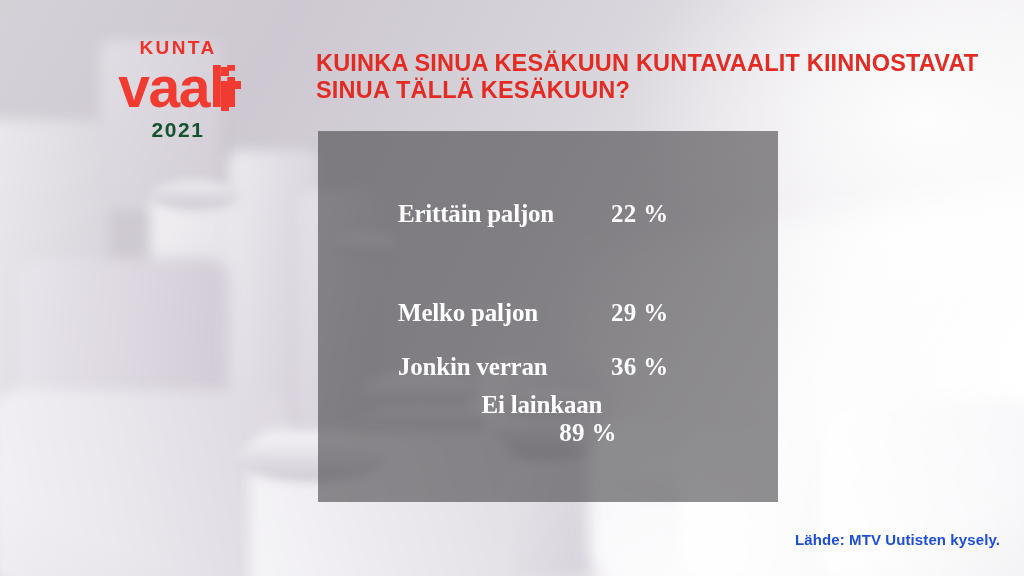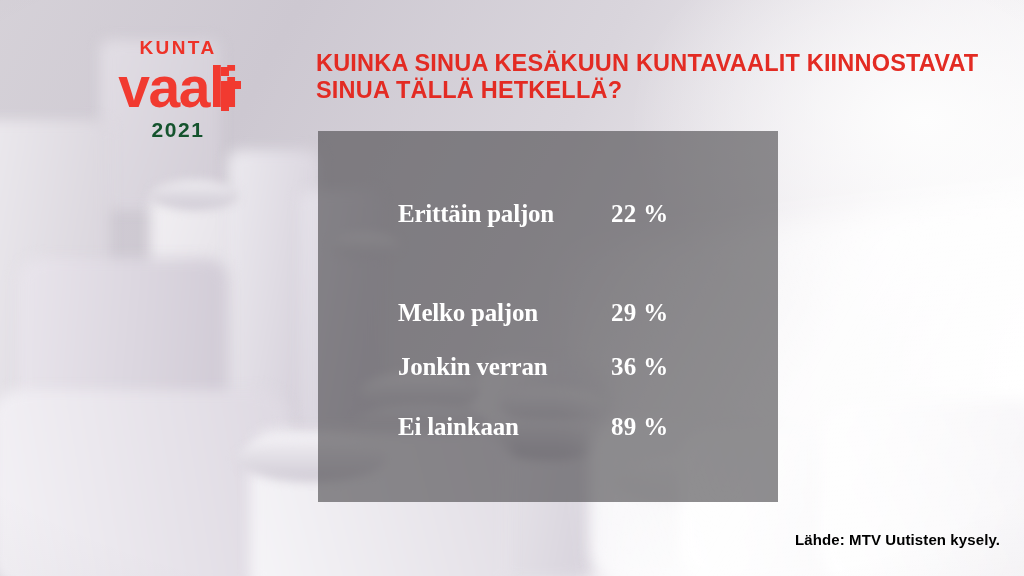--- a/index.html
+++ b/index.html
@@ -89,34 +89,34 @@
   
   .panel{
     position:absolute;left:318px;top:131px;width:460px;height:371px;
     background:rgba(74,72,76,0.62);
   }
   .rows{position:absolute;left:318px;top:131px;width:460px;height:465px;font-family:Liberation Serif, serif;}
   .row{position:absolute;left:80px;width:380px;height:40px;display:flex;align-items:center;}
   .row-0{top:63px;}
   .row-1{top:131px;margin-top:31px;}
   .row-2{top:216px;}
-  .row-3{top:276px;}
+  .row-3{top:260px;flex-direction:column;}
   .row-label{
     color:#ffffff;font-size:25px;font-weight:bold;letter-spacing:-.2px;
     width:213px;white-space:nowrap;
   }
   .row-value{
     color:#ffffff;font-size:25px;font-weight:bold;letter-spacing:.3px;
     white-space:nowrap;
   }
 
   
   .source{
     position:absolute;right:24px;bottom:28px;
-    color:#000000;font-size:15px;font-weight:bold;letter-spacing:.1px;
+    color:#1d4ed8;font-size:15px;font-weight:bold;letter-spacing:.1px;
   }
 </style>
 </head>
 <body>
 
 <div class="stage">
 
   <div class="bg">
     <div class="bg-base"></div>
     <div class="piece p12"></div>
@@ -154,21 +154,21 @@
         <rect x="0" y="14" width="8" height="30" fill="#f13a30"></rect>
         <rect x="0" y="0" width="8" height="9" fill="#f13a30"></rect>
         <rect x="8" y="14" width="12" height="8" fill="#f13a30"></rect>
       </svg>
     </div>
     <div class="logo-2021">2021</div>
   </div>
 
   <div class="headline">
     <div>KUINKA SINUA KESÄKUUN KUNTAVAALIT KIINNOSTAVAT</div>
-    <div>SINUA TÄLLÄ HETKELLÄ?</div>
+    <div>SINUA TÄLLÄ KESÄKUUN?</div>
   </div>
 
   <div class="panel"></div>
   <div class="rows">
     <div class="row row-0">
       <span class="row-label">Erittäin paljon</span>
       <span class="row-value">22 %</span>
     </div>
     <div class="row row-1">
       <span class="row-label">Melko paljon</span>

